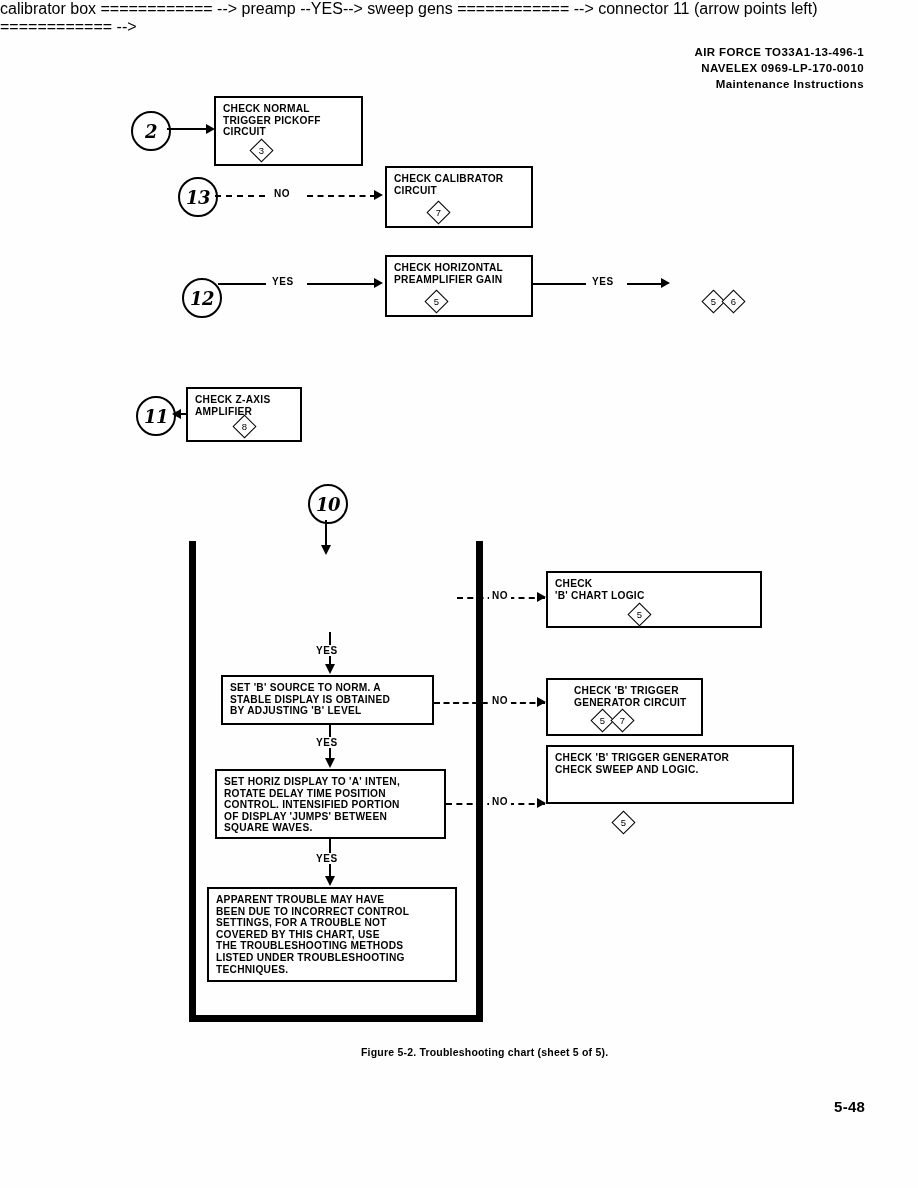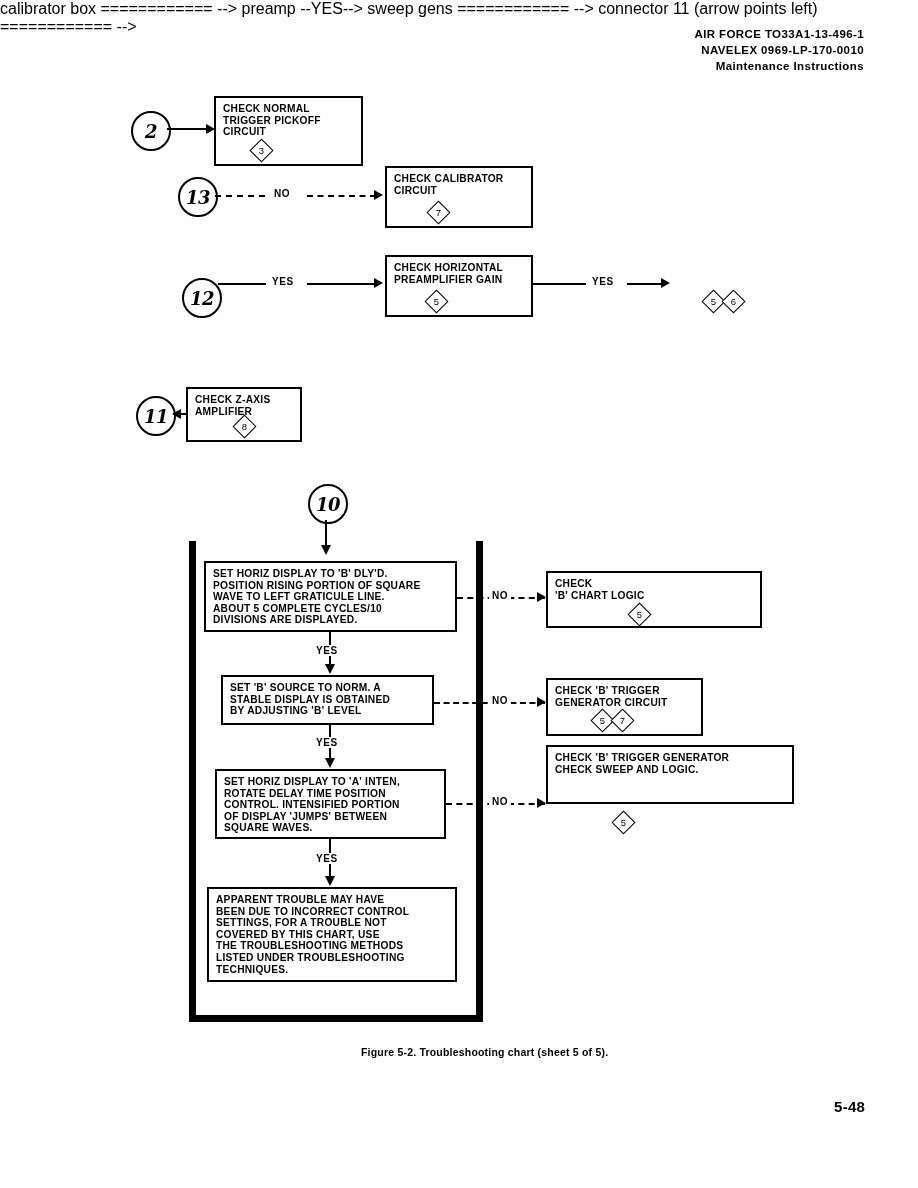--- a/index.html
+++ b/index.html
@@ -16,21 +16,21 @@
     width: 918px;
     height: 1188px;
     background: #fefefe;
     overflow: hidden;
   }
 
   
   .hdr {
     position: absolute;
     right: 54px;
-    top: 26px;
+    top: 44px;
     text-align: right;
     font-weight: bold;
     font-size: 11.5px;
     letter-spacing: 0.4px;
     line-height: 16px;
   }
   .hdr div { white-space: nowrap; }
 
   
   .box {
@@ -259,27 +259,20 @@
   <div class="circ" style="left:308px; top:484px;">10</div>
   <div class="vline" style="left:325px; top:520px; height:31px;"></div>
   <div class="arrowD" style="left:321px; top:545px;"></div>
 
   
   <div class="brk" style="left:189px; top:541px; width:7px; height:481px;"></div>
   <div class="brk" style="left:476px; top:541px; width:7px; height:481px;"></div>
   <div class="brk" style="left:189px; top:1015px; width:294px; height:7px;"></div>
 
   
-  <div class="box" style="left:204px; top:561px; width:253px; height:71px;">
-    <div class="txt">SET HORIZ DISPLAY TO 'B' DLY'D.
-POSITION RISING PORTION OF SQUARE
-WAVE TO LEFT GRATICULE LINE.
-ABOUT 5 COMPLETE CYCLES/10
-DIVISIONS ARE DISPLAYED.</div>
-  </div>
   <div class="dline" style="left:457px; top:597px; width:88px;"></div>
   <div class="lbl" style="left:489px; top:590px;">NO</div>
   <div class="arrowR" style="left:537px; top:592px;"></div>
 
   <div class="box" style="left:546px; top:571px; width:216px; height:57px;">
     <div class="txt">CHECK
      'B' CHART LOGIC</div>
   </div>
   <div class="dias" style="left:631px; top:606px;">
     <div class="dia">
@@ -294,21 +287,21 @@
   
   <div class="box" style="left:221px; top:675px; width:213px; height:50px;">
     <div class="txt">SET 'B' SOURCE TO NORM.  A
 STABLE DISPLAY IS OBTAINED
 BY ADJUSTING 'B' LEVEL</div>
   </div>
   <div class="dline" style="left:434px; top:702px; width:111px;"></div>
   <div class="lbl" style="left:489px; top:695px;">NO</div>
   <div class="arrowR" style="left:537px; top:697px;"></div>
 
-  <div class="box" style="left:546px; top:678px; width:157px; height:58px;">
+  <div class="box" style="left:546px; top:678px; width:157px; height:58px;padding-left:19px;">
     <div class="txt">CHECK 'B' TRIGGER
 GENERATOR CIRCUIT</div>
   </div>
   <div class="dias" style="left:594px; top:712px;">
     <div class="dia">
         <span>5</span>
       </div>
     <div class="dia">
         <span>7</span>
       </div>

